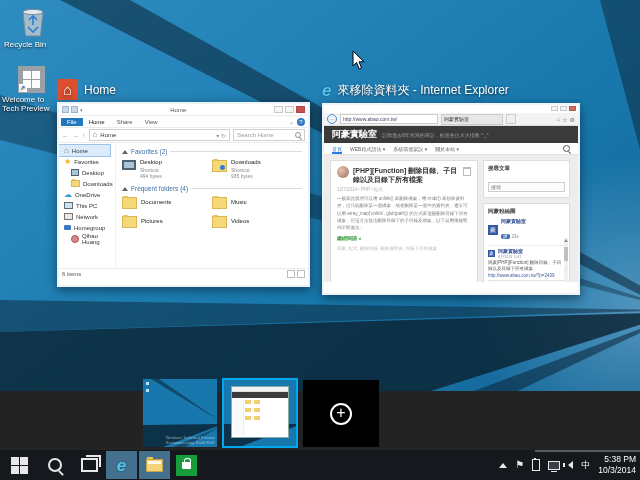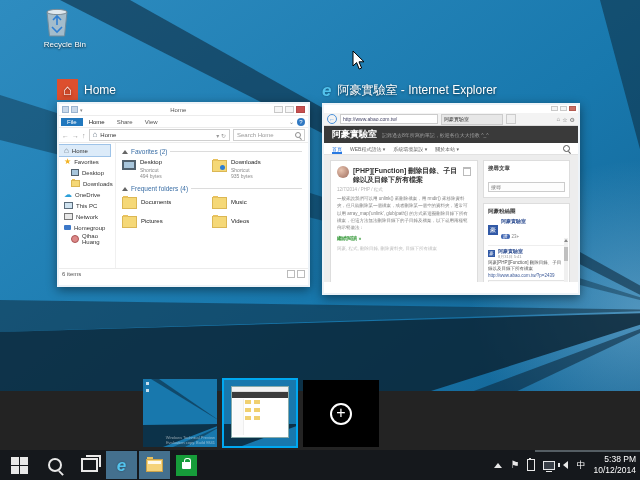--- a/index.html
+++ b/index.html
@@ -4,22 +4,22 @@
 <style>
   html,body{margin:0;padding:0;background:#000;}
   .screen{position:relative;width:640px;height:480px;overflow:hidden;
           font-family:"Liberation Sans",sans-serif;-webkit-font-smoothing:antialiased;}
   .abs{position:absolute;}
 
   
   .wallpaper{left:0;top:0;width:640px;height:480px;}
 
   
-  .desk-icon{position:absolute;width:58px;text-align:right;color:#fff;font-size:8px;
-             text-shadow:0 1px 2px rgba(0,0,0,.85);line-height:1.15;margin-left:24px;}
+  .desk-icon{position:absolute;width:58px;text-align:left;color:#fff;font-size:8px;
+             text-shadow:0 1px 2px rgba(0,0,0,.85);line-height:1.15;}
   .bin-svg{display:block;margin:0 auto 2px auto;}
   .welcome-tile{width:27px;height:27px;background:#9aa0a6;margin:0 auto 2px auto;position:relative;
                 display:flex;align-items:center;justify-content:center;}
   .winlogo{display:grid;grid-template-columns:8px 8px;grid-template-rows:8px 8px;gap:1px;}
   .winlogo i{background:#fff;display:block;}
   .lnk-arrow{position:absolute;left:1px;bottom:1px;width:8px;height:8px;background:#fff;
              display:flex;align-items:center;justify-content:center;font-size:7px;color:#1d5f9e;}
 
   
   .tv-label{position:absolute;display:flex;align-items:center;gap:6px;color:#fff;font-size:12px;
@@ -236,20 +236,32 @@
 
   <div class="desk-icon" style="left:4px;top:6px;">
     <svg class="bin-svg" width="30" height="32" viewBox="0 0 30 32">
       <path d="M5 6 L25 6 L22.5 30 L7.5 30 Z" fill="#b9c6cf" opacity="0.85" stroke="#7d8c96" stroke-width="1"></path>
       <ellipse cx="15" cy="6" rx="10" ry="2.6" fill="#dfe8ee" stroke="#7d8c96" stroke-width="1"></ellipse>
       <path d="M11 14 l4 -4 l4 4 M15 10 v9 M10 21 l5 5 l5 -5" stroke="#2f7fd3" stroke-width="1.6" fill="none"></path>
     </svg>
     <div>Recycle Bin</div>
   </div>
 
+  <div class="desk-icon" style="left:2px;top:66px;">
+    <div class="welcome-tile">
+      <span class="winlogo">
+          <i></i>
+          <i></i>
+          <i></i>
+          <i></i>
+        </span>
+      <span class="lnk-arrow">↗</span>
+    </div>
+    <div>Welcome to Tech Preview</div>
+  </div>
 
   <div class="tv-label" style="left:57px;top:79px;">
     <span class="home-tile">⌂</span>
     <span>Home</span>
   </div>
 
   <div class="tv-thumb" style="left:57px;top:102px;width:253px;height:185px;">
     <div class="x-titlebar">
       <span class="x-qat">
         <i></i>
@@ -381,21 +393,21 @@
       <span>6 items</span>
       <span class="views">
         <i></i>
         <i></i>
       </span>
     </div>
   </div>
 
   <div class="tv-label" style="left:322px;top:82px;">
     <span class="ie-e">e</span>
-    <span>阿豪實驗室 - Internet Explorer</span>
+    <span>來移除資料夾 - Internet Explorer</span>
   </div>
 
   <div class="tv-thumb" style="left:322px;top:103px;width:258px;height:192px;">
     <div class="ie-row1">
       <i></i>
       <i></i>
       <i class="close"></i>
     </div>
     <div class="ie-row2">
       <span class="ie-back">←</span>
@@ -541,21 +553,21 @@
     </div>
     <div class="tray">
       <span class="chev-up"></span>
       <span class="flag">⚑</span>
       <span class="batt"></span>
       <span class="net"></span>
       <span class="spk"></span>
       <span class="ime">中</span>
       <span class="clock">
         <div>5:38 PM</div>
-        <div>10/12/2014</div>
+        <div>10/3/2014</div>
       </span>
     </div>
   </div>
   <div class="abs tray-topline"></div>
 
   <svg class="abs cursor" width="14" height="20" viewBox="0 0 14 20">
     <polygon points="1,1 1,16 4.6,12.6 7.2,19 9.6,18 7,11.8 12,11.8" fill="#fff" stroke="#000" stroke-width="1"></polygon>
   </svg>
 
 </div>

